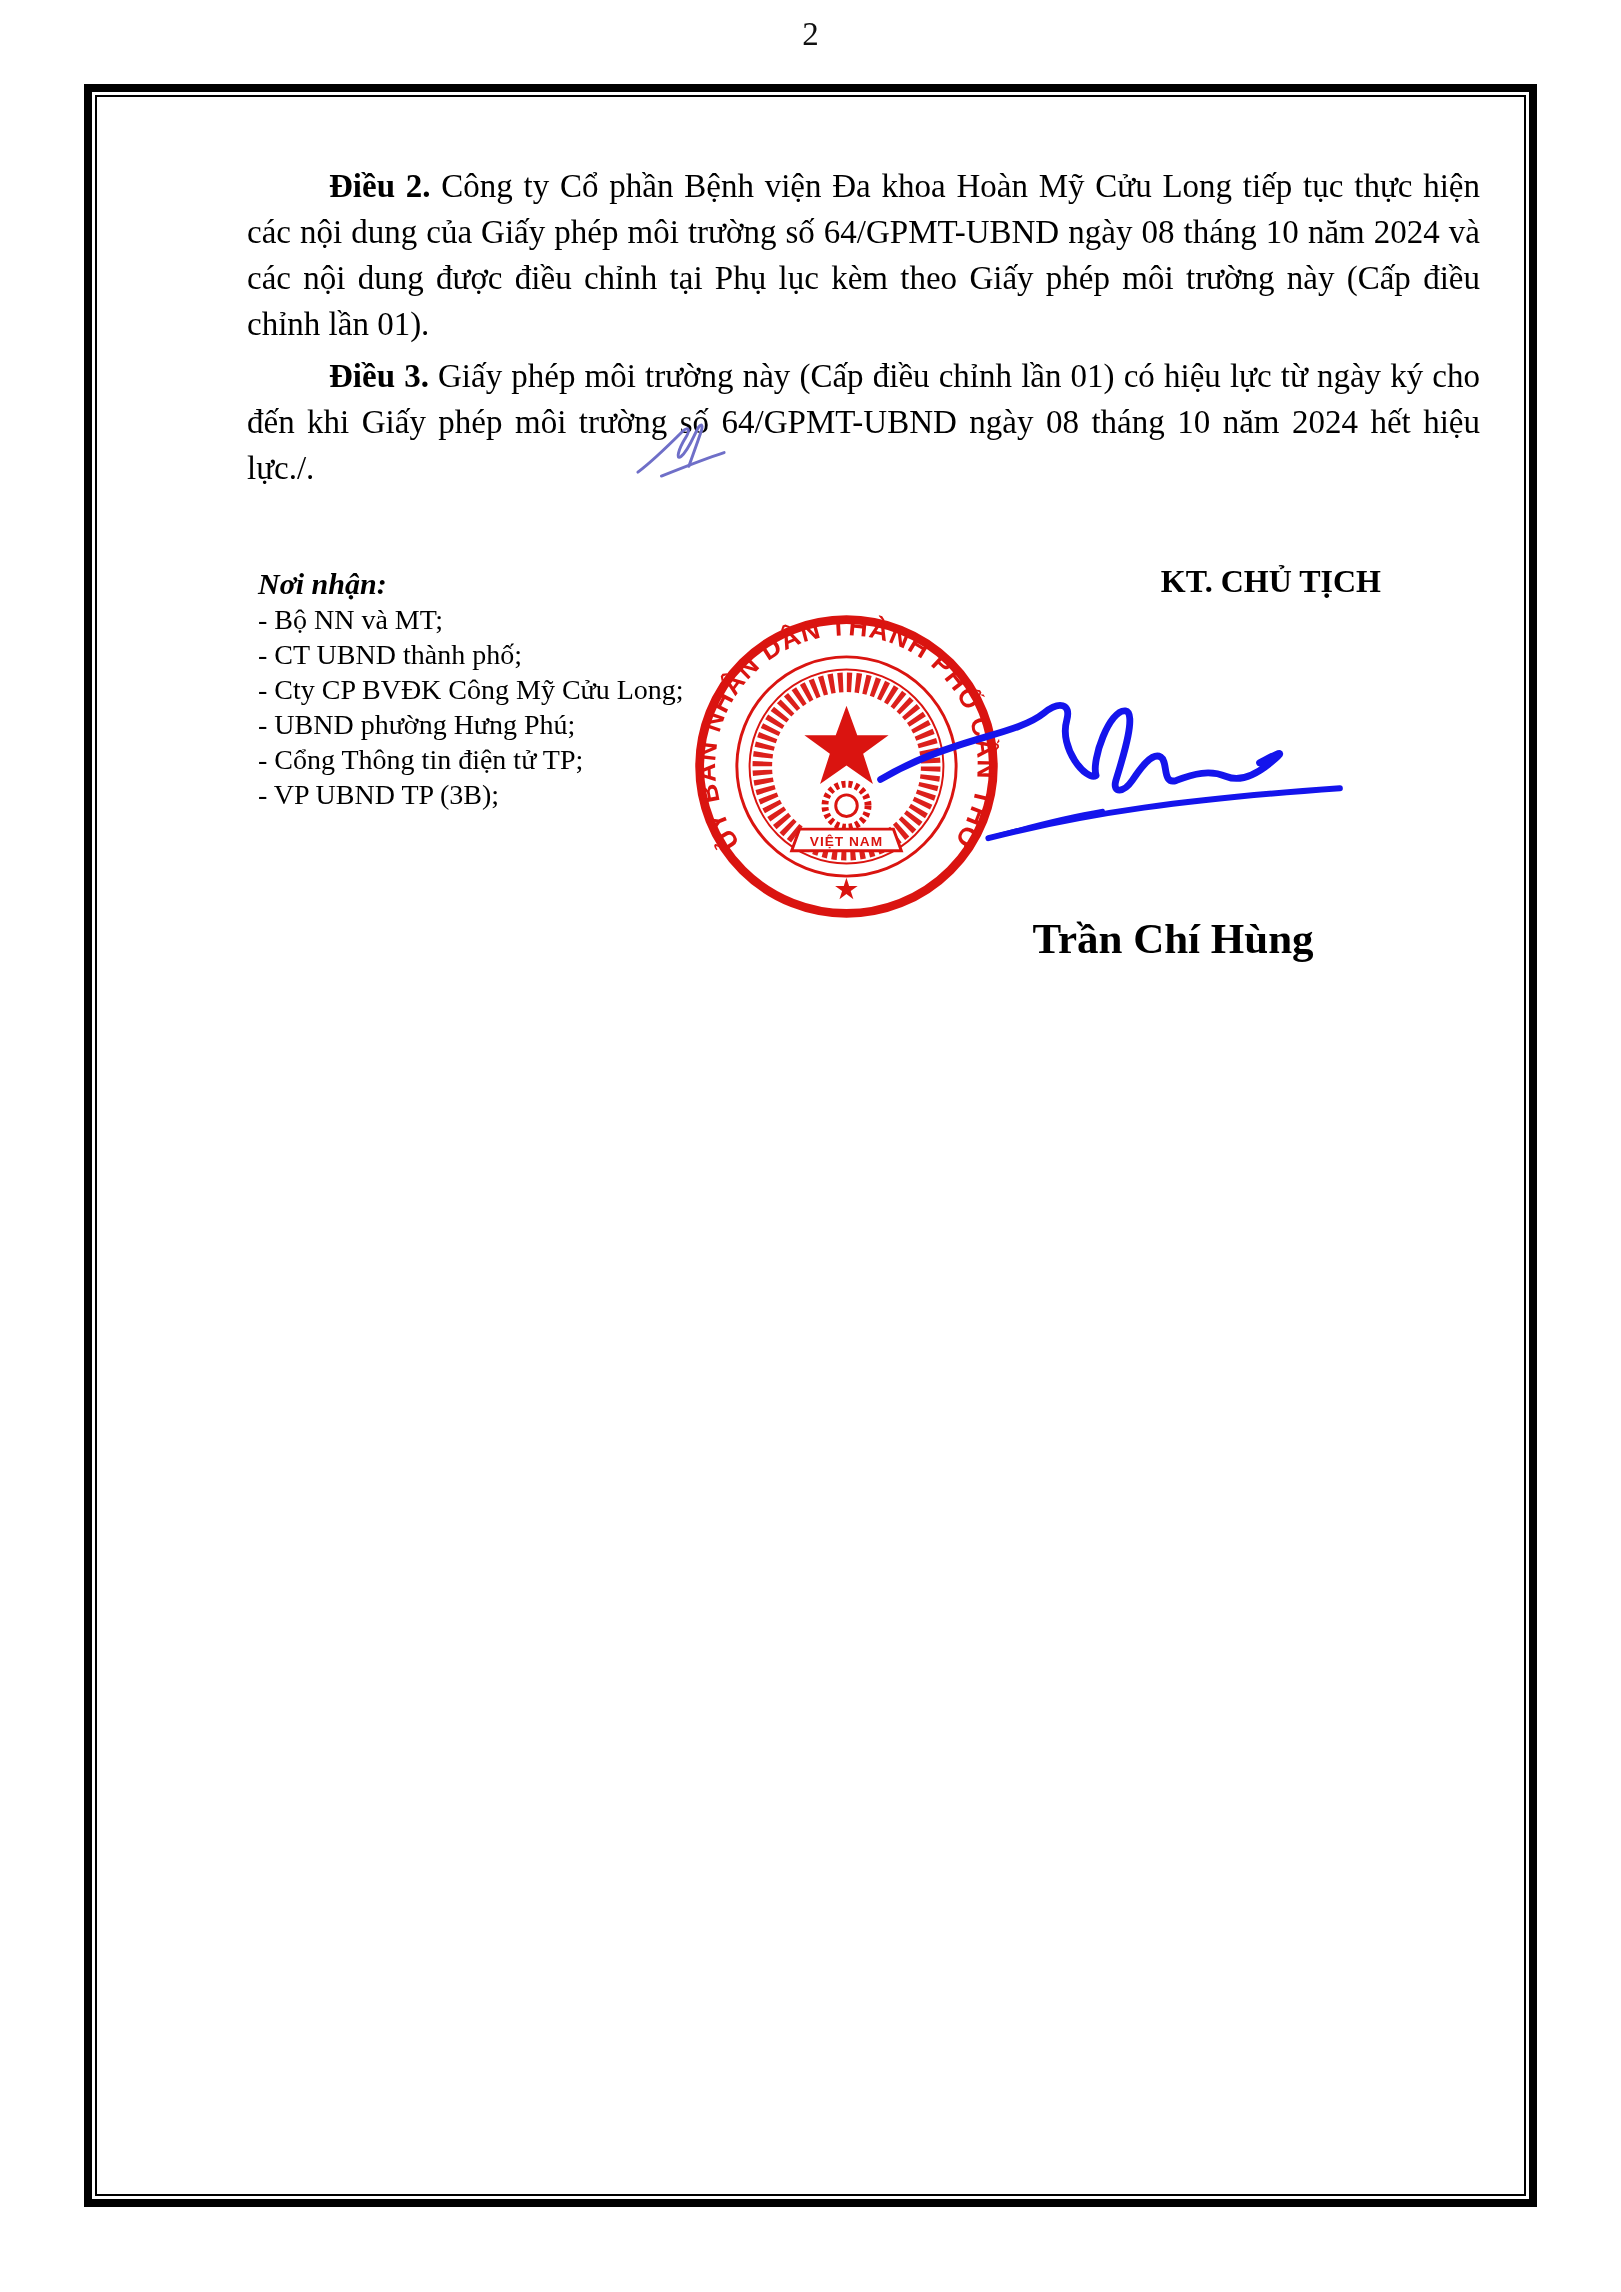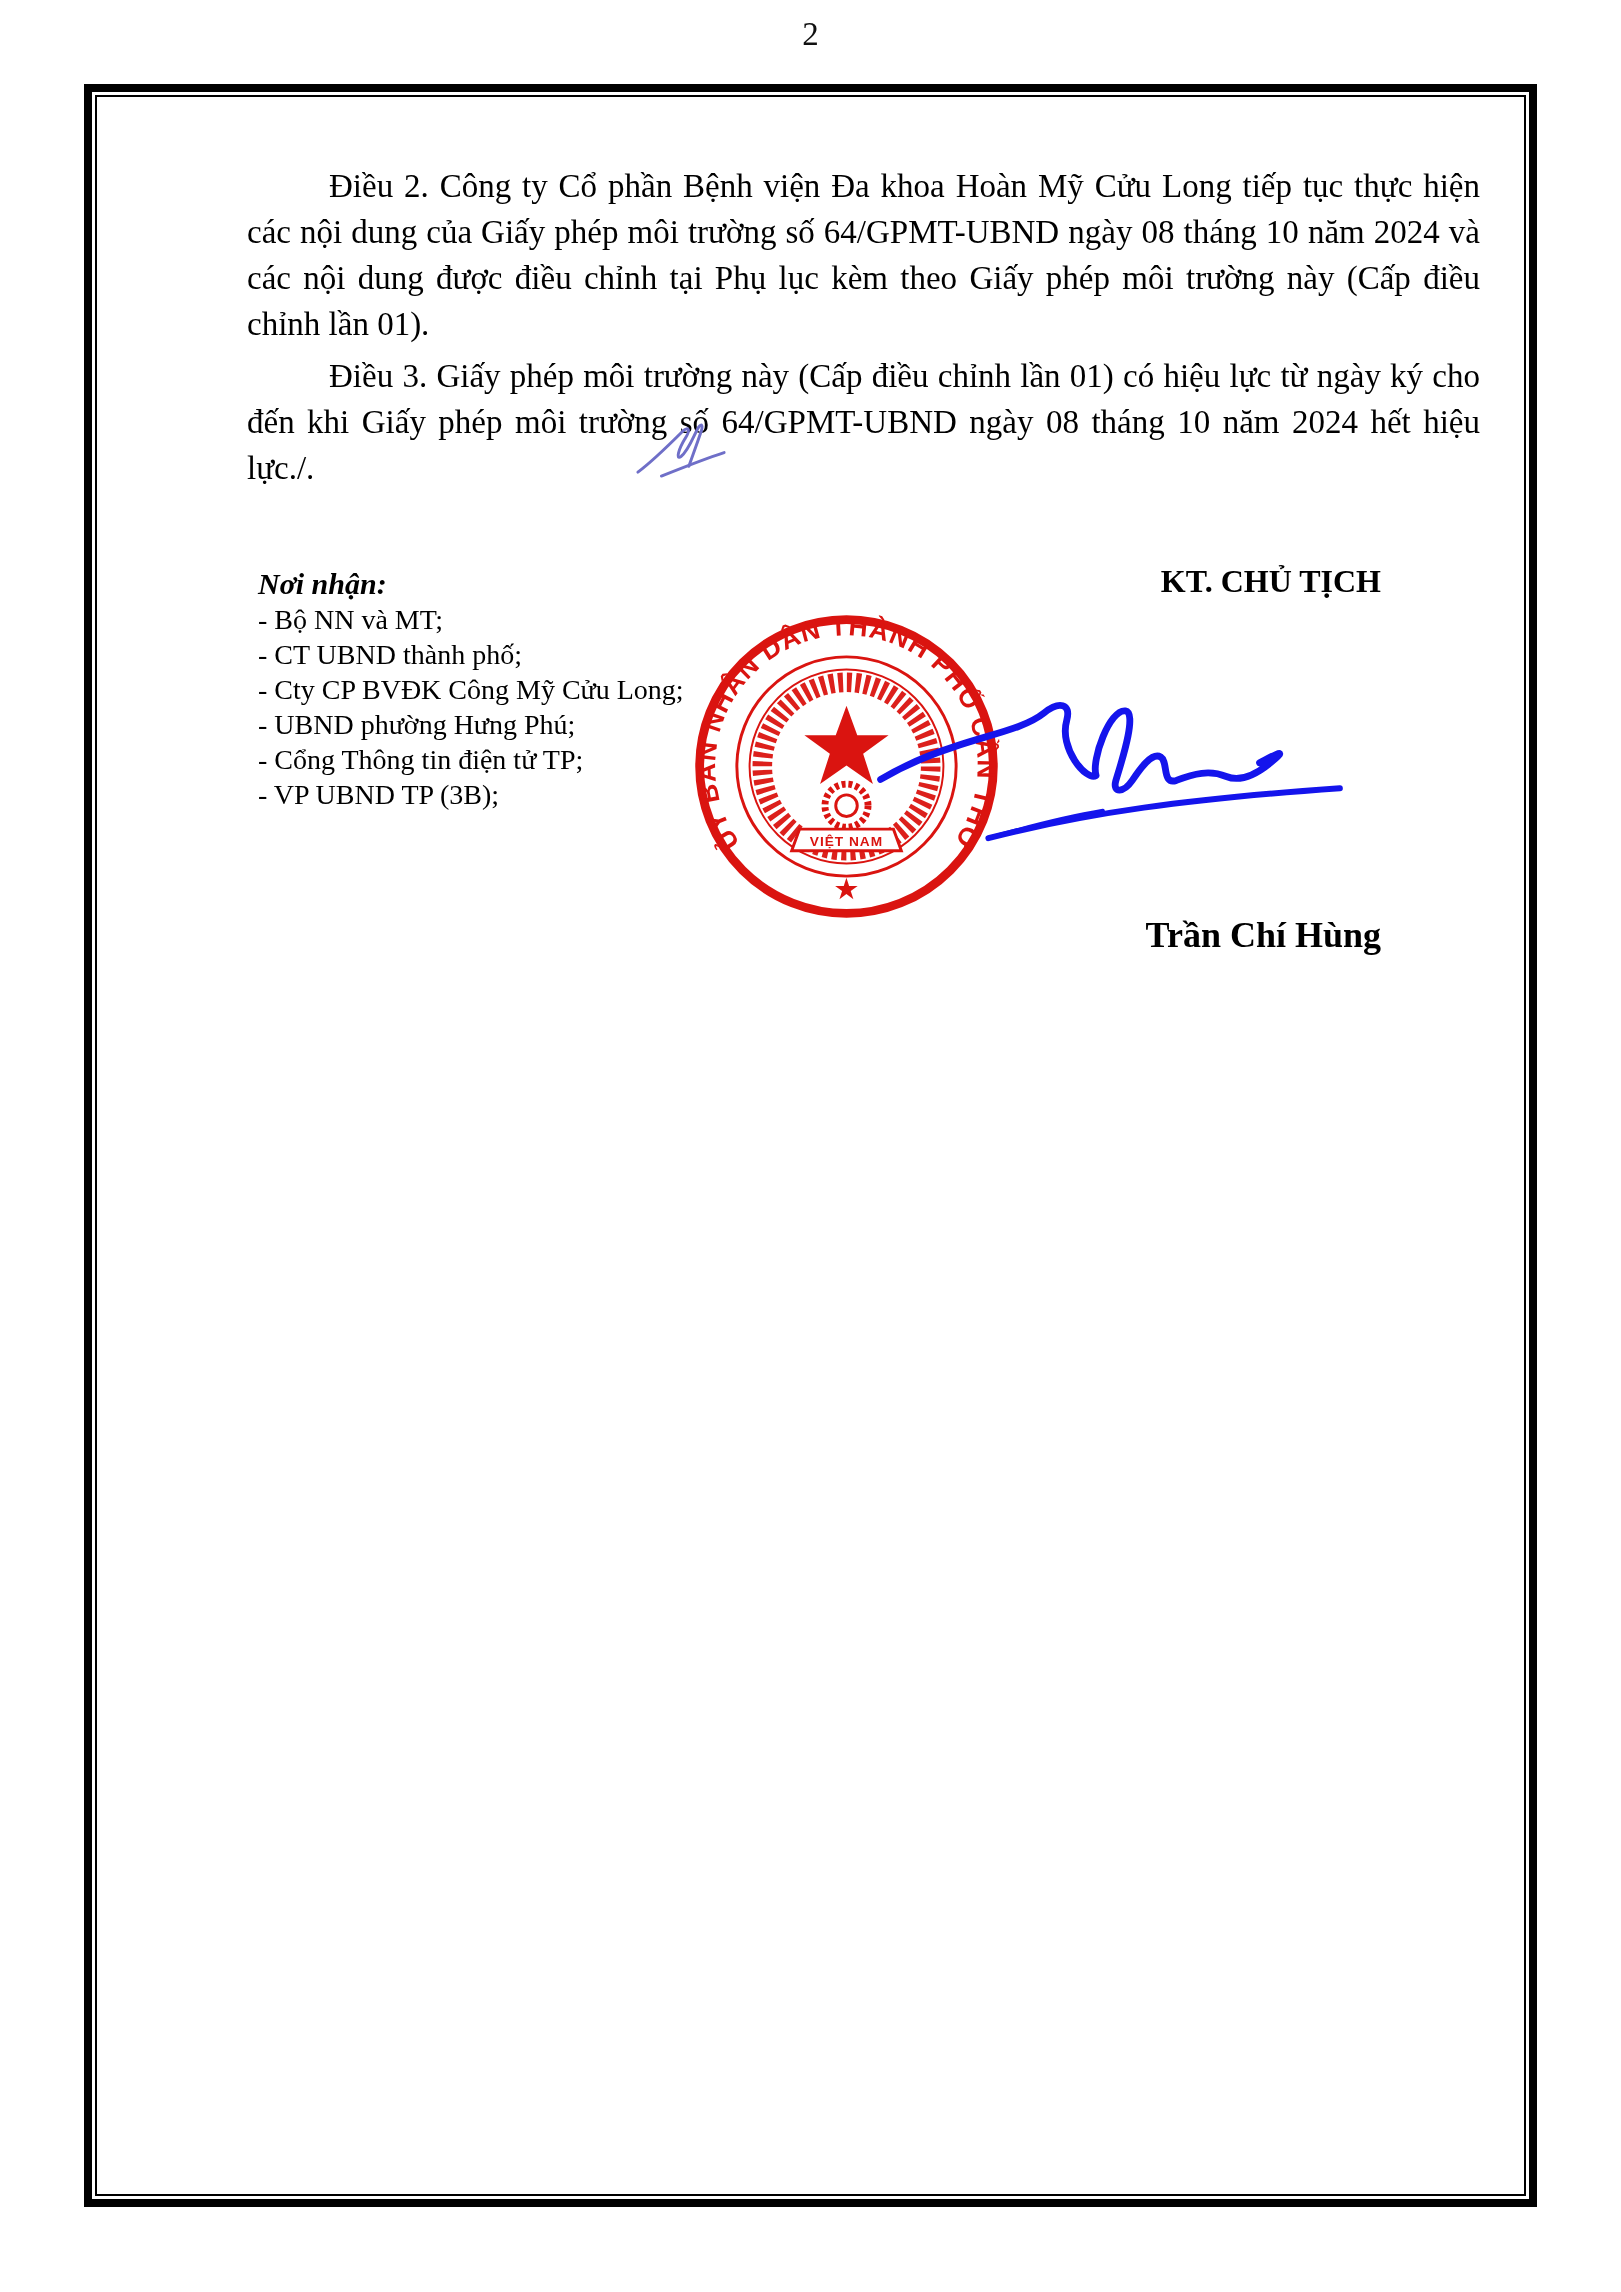--- a/index.html
+++ b/index.html
@@ -21,36 +21,36 @@
   }
   .frame-inner{
     position:absolute;left:2.9px;top:2.9px;right:2.9px;bottom:2.9px;
     border:2px solid #000;
   }
   .articles{
     position:absolute;left:247px;top:163px;width:1233px;
     font-size:33px;line-height:46px;text-align:justify;
   }
   .articles p{margin:0 0 5.9px 0;text-indent:82px;}
-  .articles b{font-weight:normal;}
+  .articles b{font-weight:bold;}
   .recipients{
     position:absolute;left:225px;top:565px;width:549px;margin-left:33px;
   }
   .recipients-heading{
     font-weight:bold;font-style:italic;font-size:30px;line-height:37px;
   }
   .recv-item{font-size:28px;line-height:35px;white-space:nowrap;}
   .recv-suffix{font-size:18.6px;letter-spacing:0.5px;}
   .sig-titles{
     position:absolute;left:965px;top:559px;width:416px;
     text-align:right;font-weight:bold;font-size:32px;line-height:44px;
   }
   .signer-name{
     position:absolute;left:965px;top:914px;width:416px;
-    text-align:right;font-weight:bold;font-size:36px;
+    text-align:center;font-weight:bold;font-size:43px;
   }
   .seal-svg{position:absolute;left:684px;top:604px;width:325px;height:325px;}
   .seal-ring-text{font-family:"Liberation Sans","DejaVu Sans",sans-serif;font-weight:bold;font-size:27px;letter-spacing:1px;}
   .seal-banner-text{font-family:"Liberation Sans","DejaVu Sans",sans-serif;font-weight:bold;font-size:14px;letter-spacing:1px;}
   .seal-bottom-star{font-size:30px;}
   .signature-svg{position:absolute;left:863px;top:701px;width:519px;height:196px;}
   .paraph-svg{position:absolute;left:632px;top:421px;width:98px;height:67px;}
 </style>
 </head>
 <body>

